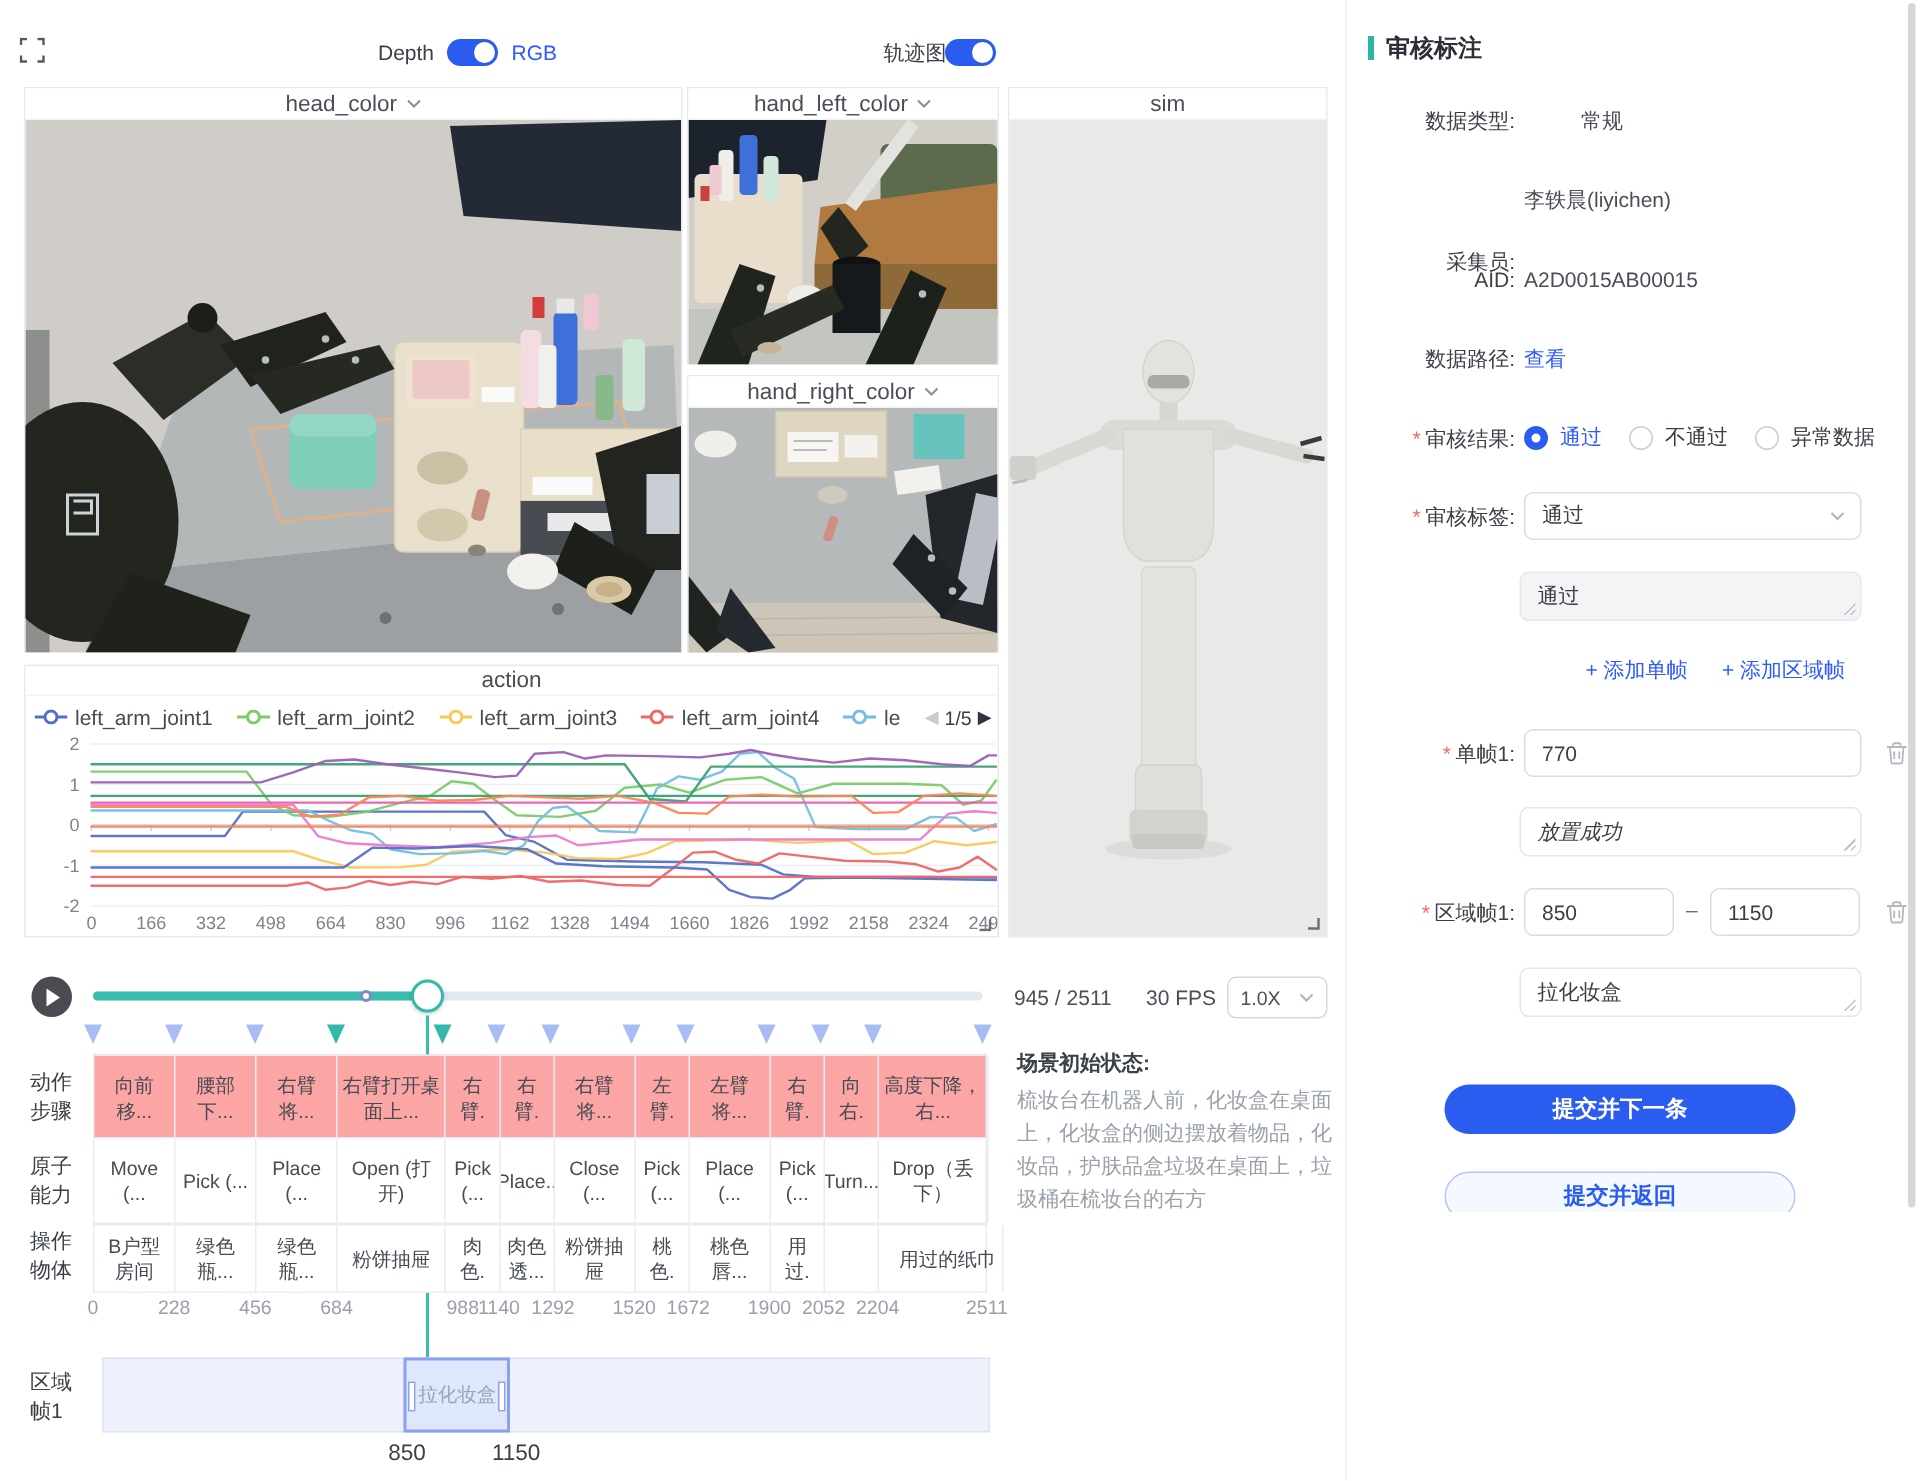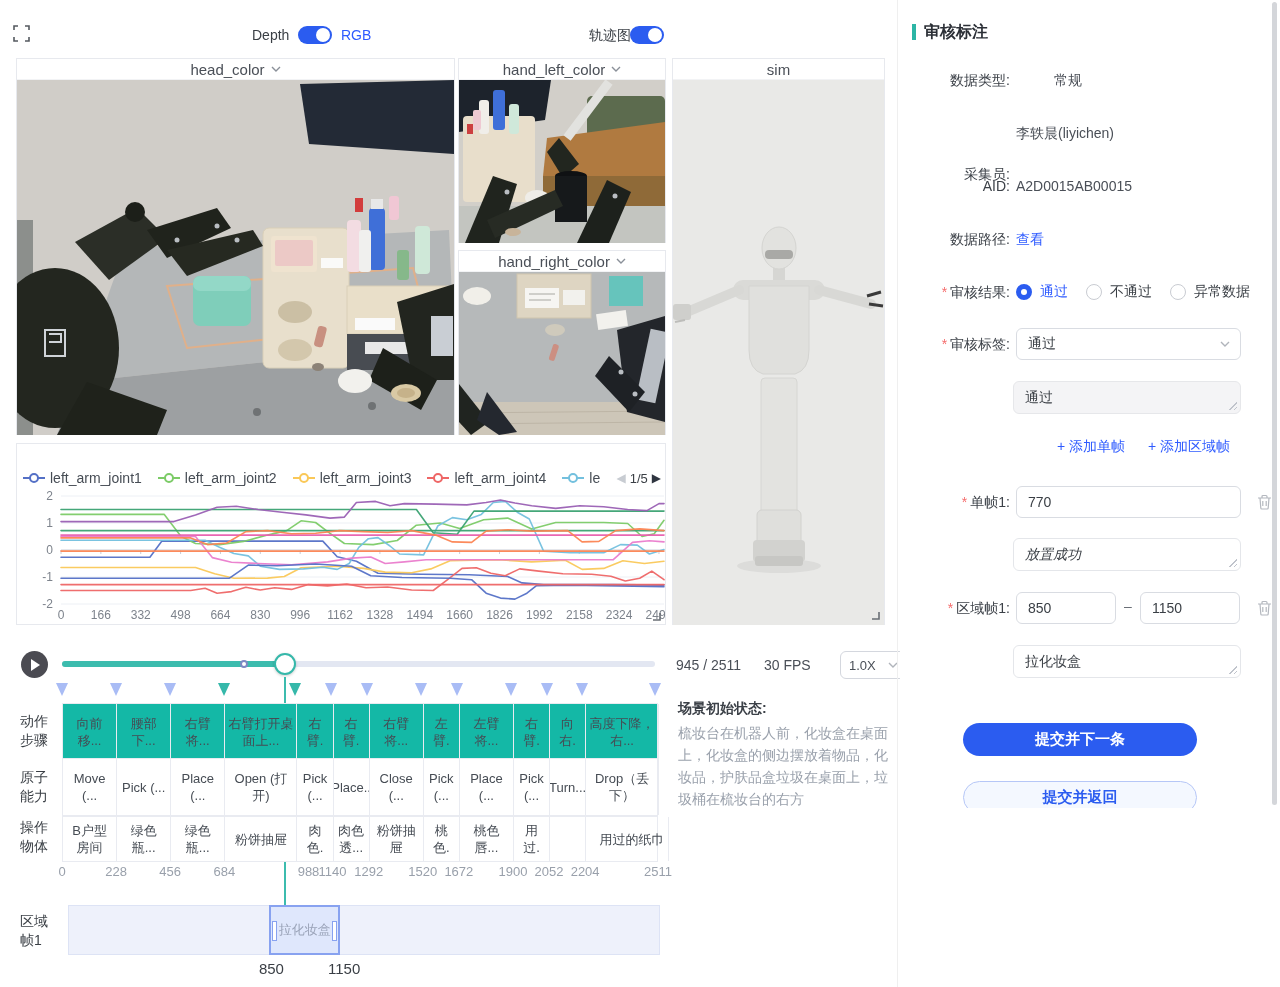--- a/index.html
+++ b/index.html
@@ -197,20 +197,23 @@
       <rect x="100" y="188" width="12" height="12" fill="#d6d6d3"></rect>
       <ellipse cx="106" cy="168" rx="17" ry="21" fill="#e2e2df" stroke="#d4d4d1"></ellipse>
       <rect x="92" y="170" width="28" height="9" rx="4" fill="#a9a9a6"></rect>
     </svg>
     <svg class="abs" style="right:4px;bottom:4px;" width="10" height="10" viewBox="0 0 10 10">
       <path d="M9 2 V9 H2" fill="none" stroke="#6a6f76" stroke-width="1.6"></path>
     </svg>
   </div>
 
   <div class="panel" style="left:16px;top:443px;width:650px;height:182px;">
+    <div class="ptitle" style="height:19px;">
+      <span>action</span>
+    </div>
     <div class="abs" id="legend-row" style="left:6px;top:23px;width:598px;height:22px;display:flex;align-items:center;gap:16px;overflow:hidden;">
         <div class="legend-item">
           <svg width="22" height="10" viewBox="0 0 22 10">
             <line x1="0" y1="5" x2="22" y2="5" stroke="#5470c6" stroke-width="2"></line>
             <circle cx="11" cy="5" r="4" fill="#fff" stroke="#5470c6" stroke-width="2"></circle>
           </svg>
           <span>left_arm_joint1</span>
         </div>
         <div class="legend-item">
           <svg width="22" height="10" viewBox="0 0 22 10">
@@ -313,21 +316,21 @@
     <svg width="10" height="12" viewBox="0 0 10 12">
         <polygon points="1,0 10,6 1,12" fill="#fff"></polygon>
       </svg>
   </div>
   <div class="abs" id="slider-track" style="left:62px;top:661px;width:593px;height:6px;border-radius:3px;background:#e3e7f2;"></div>
   <div class="abs" id="slider-fill" style="top: 661px; height: 6px; border-radius: 3px; background: rgb(60, 188, 174); left: 62px; width: 223.172px;"></div>
   <div class="abs" id="slider-dot" style="top: 660px; width: 8px; height: 8px; border-radius: 50%; background: rgb(255, 255, 255); border: 2px solid rgb(125, 136, 196); box-sizing: border-box; left: 239.844px;"></div>
   <div class="abs" id="slider-handle" style="top: 653px; width: 22px; height: 22px; border-radius: 50%; background: rgb(255, 255, 255); border: 2px solid rgb(53, 184, 170); box-sizing: border-box; box-shadow: rgba(0, 0, 0, 0.2) 0px 1px 3px; left: 274.172px;"></div>
   <span class="abs" style="left:676px;top:657px;font-size:14px;color:#4a4f57;">945 / 2511</span>
   <span class="abs" style="left:764px;top:657px;font-size:14px;color:#4a4f57;">30 FPS</span>
-  <div class="abs" style="left:818px;top:651px;width:67px;height:28px;border:1px solid #d4d7de;border-radius:6px;box-sizing:border-box;display:flex;align-items:center;justify-content:space-between;padding:0 8px;margin-left:22px;">
+  <div class="abs" style="left:818px;top:651px;width:67px;height:28px;border:1px solid #d4d7de;border-radius:6px;box-sizing:border-box;display:flex;align-items:center;justify-content:space-between;padding:0 8px;">
     <span style="font-size:13px;color:#4a4f57;">1.0X</span>
     <svg class="chev" viewBox="0 0 10 6">
         <polyline points="1,1 5,5 9,1" fill="none" stroke="#b0b4bb" stroke-width="1.4"></polyline>
       </svg>
   </div>
 
   <div id="markers-layer">
       <div class="tri" style="left: 56px; top: 683px;"></div>
       <div class="tri" style="left: 109.845px; top: 683px;"></div>
       <div class="tri" style="left: 163.689px; top: 683px;"></div>
@@ -350,21 +353,21 @@
   </div>
   <div class="rowlabel" style="top:768px;">
     <div>原子</div>
       <div>能力</div>
   </div>
   <div class="rowlabel" style="top:818px;">
     <div>操作</div>
       <div>物体</div>
   </div>
   <div id="table-layer">
-      <div style="position: absolute; left: 62px; top: 703px; width: 596px; height: 58px; border: 1px solid rgb(233, 235, 241); box-sizing: border-box; background: #14b8a6;">
+      <div style="position: absolute; left: 62px; top: 703px; width: 596px; height: 58px; border: 1px solid rgb(233, 235, 241); box-sizing: border-box; background: #fca5a5;">
         <div class="cell" style="left: 0px; width: 54.1171px;">向前移...</div>
         <div class="cell" style="left: 54.1171px; width: 54.1171px;">腰部下...</div>
         <div class="cell" style="left: 108.234px; width: 54.1171px;">右臂将...</div>
         <div class="cell" style="left: 162.351px; width: 72.1561px;">右臂打开桌面上...</div>
         <div class="cell" style="left: 234.507px; width: 36.0781px;">右臂.</div>
         <div class="cell" style="left: 270.585px; width: 36.0781px;">右臂.</div>
         <div class="cell" style="left: 306.663px; width: 54.1171px;">右臂将...</div>
         <div class="cell" style="left: 360.781px; width: 36.0781px;">左臂.</div>
         <div class="cell" style="left: 396.859px; width: 54.1171px;">左臂将...</div>
         <div class="cell" style="left: 450.976px; width: 36.0781px;">右臂.</div>

